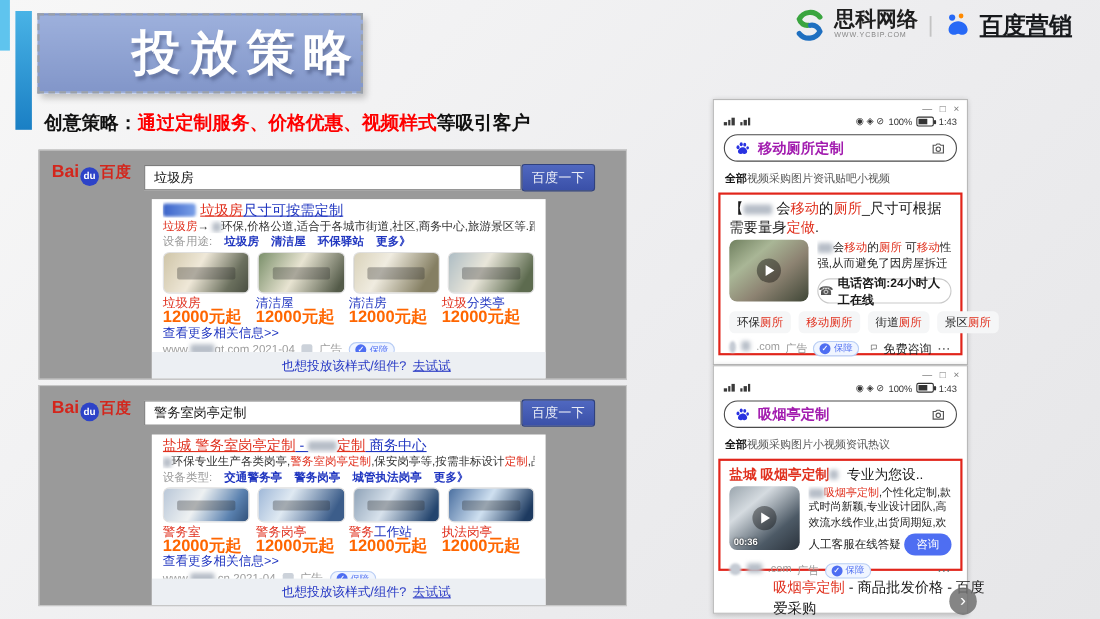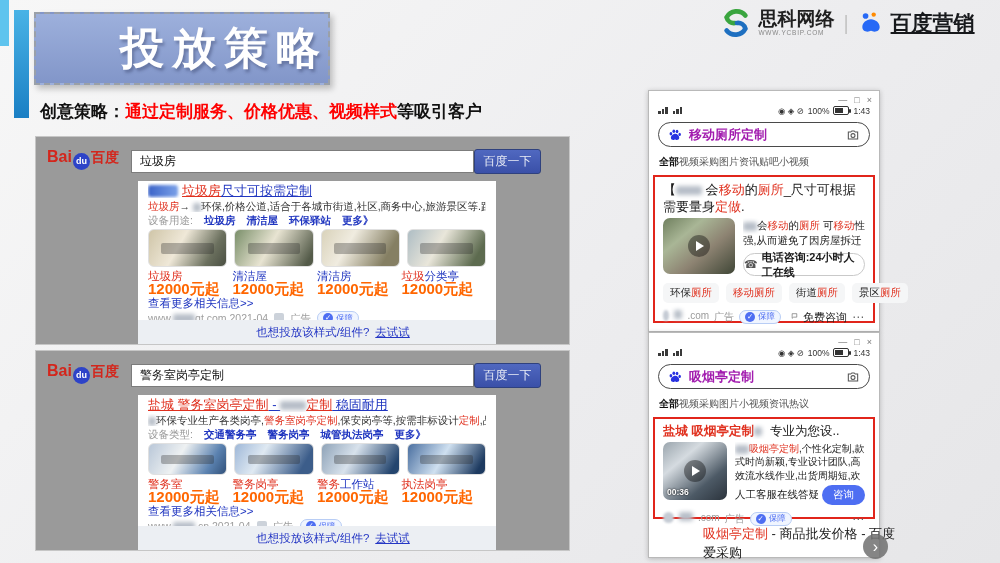--- a/index.html
+++ b/index.html
@@ -230,21 +230,21 @@
   </div>
 
   <div class="shot shot2">
     <div class="bd-logo">
       <span class="bai">Bai</span><span class="du">du</span><span class="cn">百度</span>
     </div>
     <div class="sinput">警务室岗亭定制</div>
     <div class="sbtn">百度一下</div>
     <div class="card">
       <div class="trow">
-        <span class="red u">盐城 警务室岗亭定制</span><span class="blue u"> - </span><i class="iblur w26"></i><span class="red u">定制</span><span class="blue u"> 稳固耐用</span>
+        <span class="red u">盐城 警务室岗亭定制</span><span class="blue u"> - </span><i class="iblur w26"></i><span class="red u">定制</span><span class="blue u"> 商务中心</span>
       </div>
       <div class="desc">
         <i class="iblur w8"></i><span>环保专业生产各类岗亭,</span><span class="red">警务室岗亭定制</span><span>,保安岗亭等,按需非标设计</span><span class="red">定制</span><span>,品质保证,终身维护,...</span>
       </div>
       <div class="filter">
         <span>设备类型:</span><a>交通警务亭</a><a>警务岗亭</a><a>城管执法岗亭</a><a>更多》</a>
       </div>
       <div class="thumbs">
         <div class="thumb s2a"></div>
         <div class="thumb s2b"></div>

